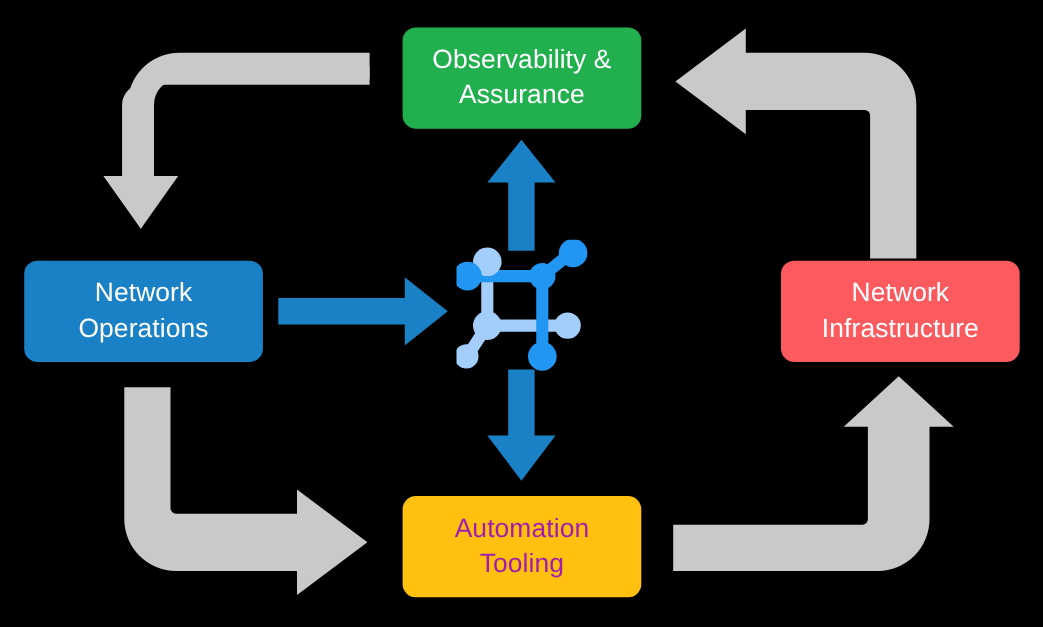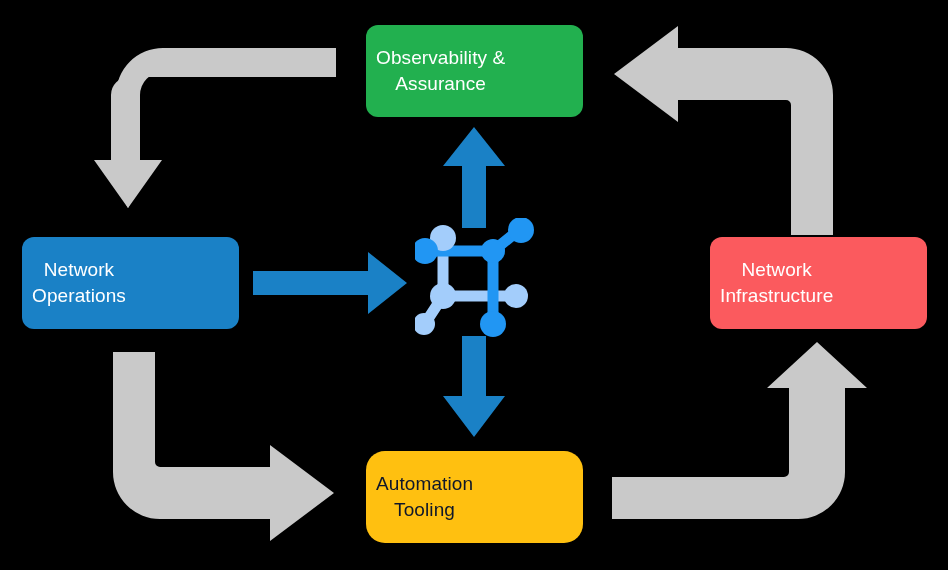--- a/index.html
+++ b/index.html
@@ -24,25 +24,25 @@
     position: absolute;
     left: 0;
     top: 0;
     width: 948px;
     height: 570px;
   }
   .node-box {
     position: absolute;
     display: flex;
     align-items: center;
-    justify-content: flex-start;
+    justify-content: center;
     text-align: center;
     border-radius: 12px;
     color: #ffffff;
-    font-size: 19px;
+    font-size: 24px;
     line-height: 1.35;
     font-weight: 400;
     letter-spacing: 0.1px;
     box-sizing: border-box;
     padding: 4px 10px;
     z-index: 3;
   }
   .node-label {
     display: block;
     white-space: pre-line;
@@ -231,18 +231,18 @@
   <div class="node-box" id="node-network-operations" style="background: rgb(26, 129, 198); color: rgb(255, 255, 255);">
     <span class="node-label">Network
 Operations</span>
   </div>
 
   <div class="node-box" id="node-network-infrastructure" style="background: rgb(251, 90, 94); color: rgb(255, 255, 255);">
     <span class="node-label">Network
 Infrastructure</span>
   </div>
 
-  <div class="node-box" id="node-automation-tooling" style="background: rgb(255, 192, 16); color: #0f172a; border-radius: 19px;">
+  <div class="node-box" id="node-automation-tooling" style="background: rgb(255, 192, 16); color: #a21caf;">
     <span class="node-label">Automation
 Tooling</span>
   </div>
 
 </div>
 
 </body></html>

